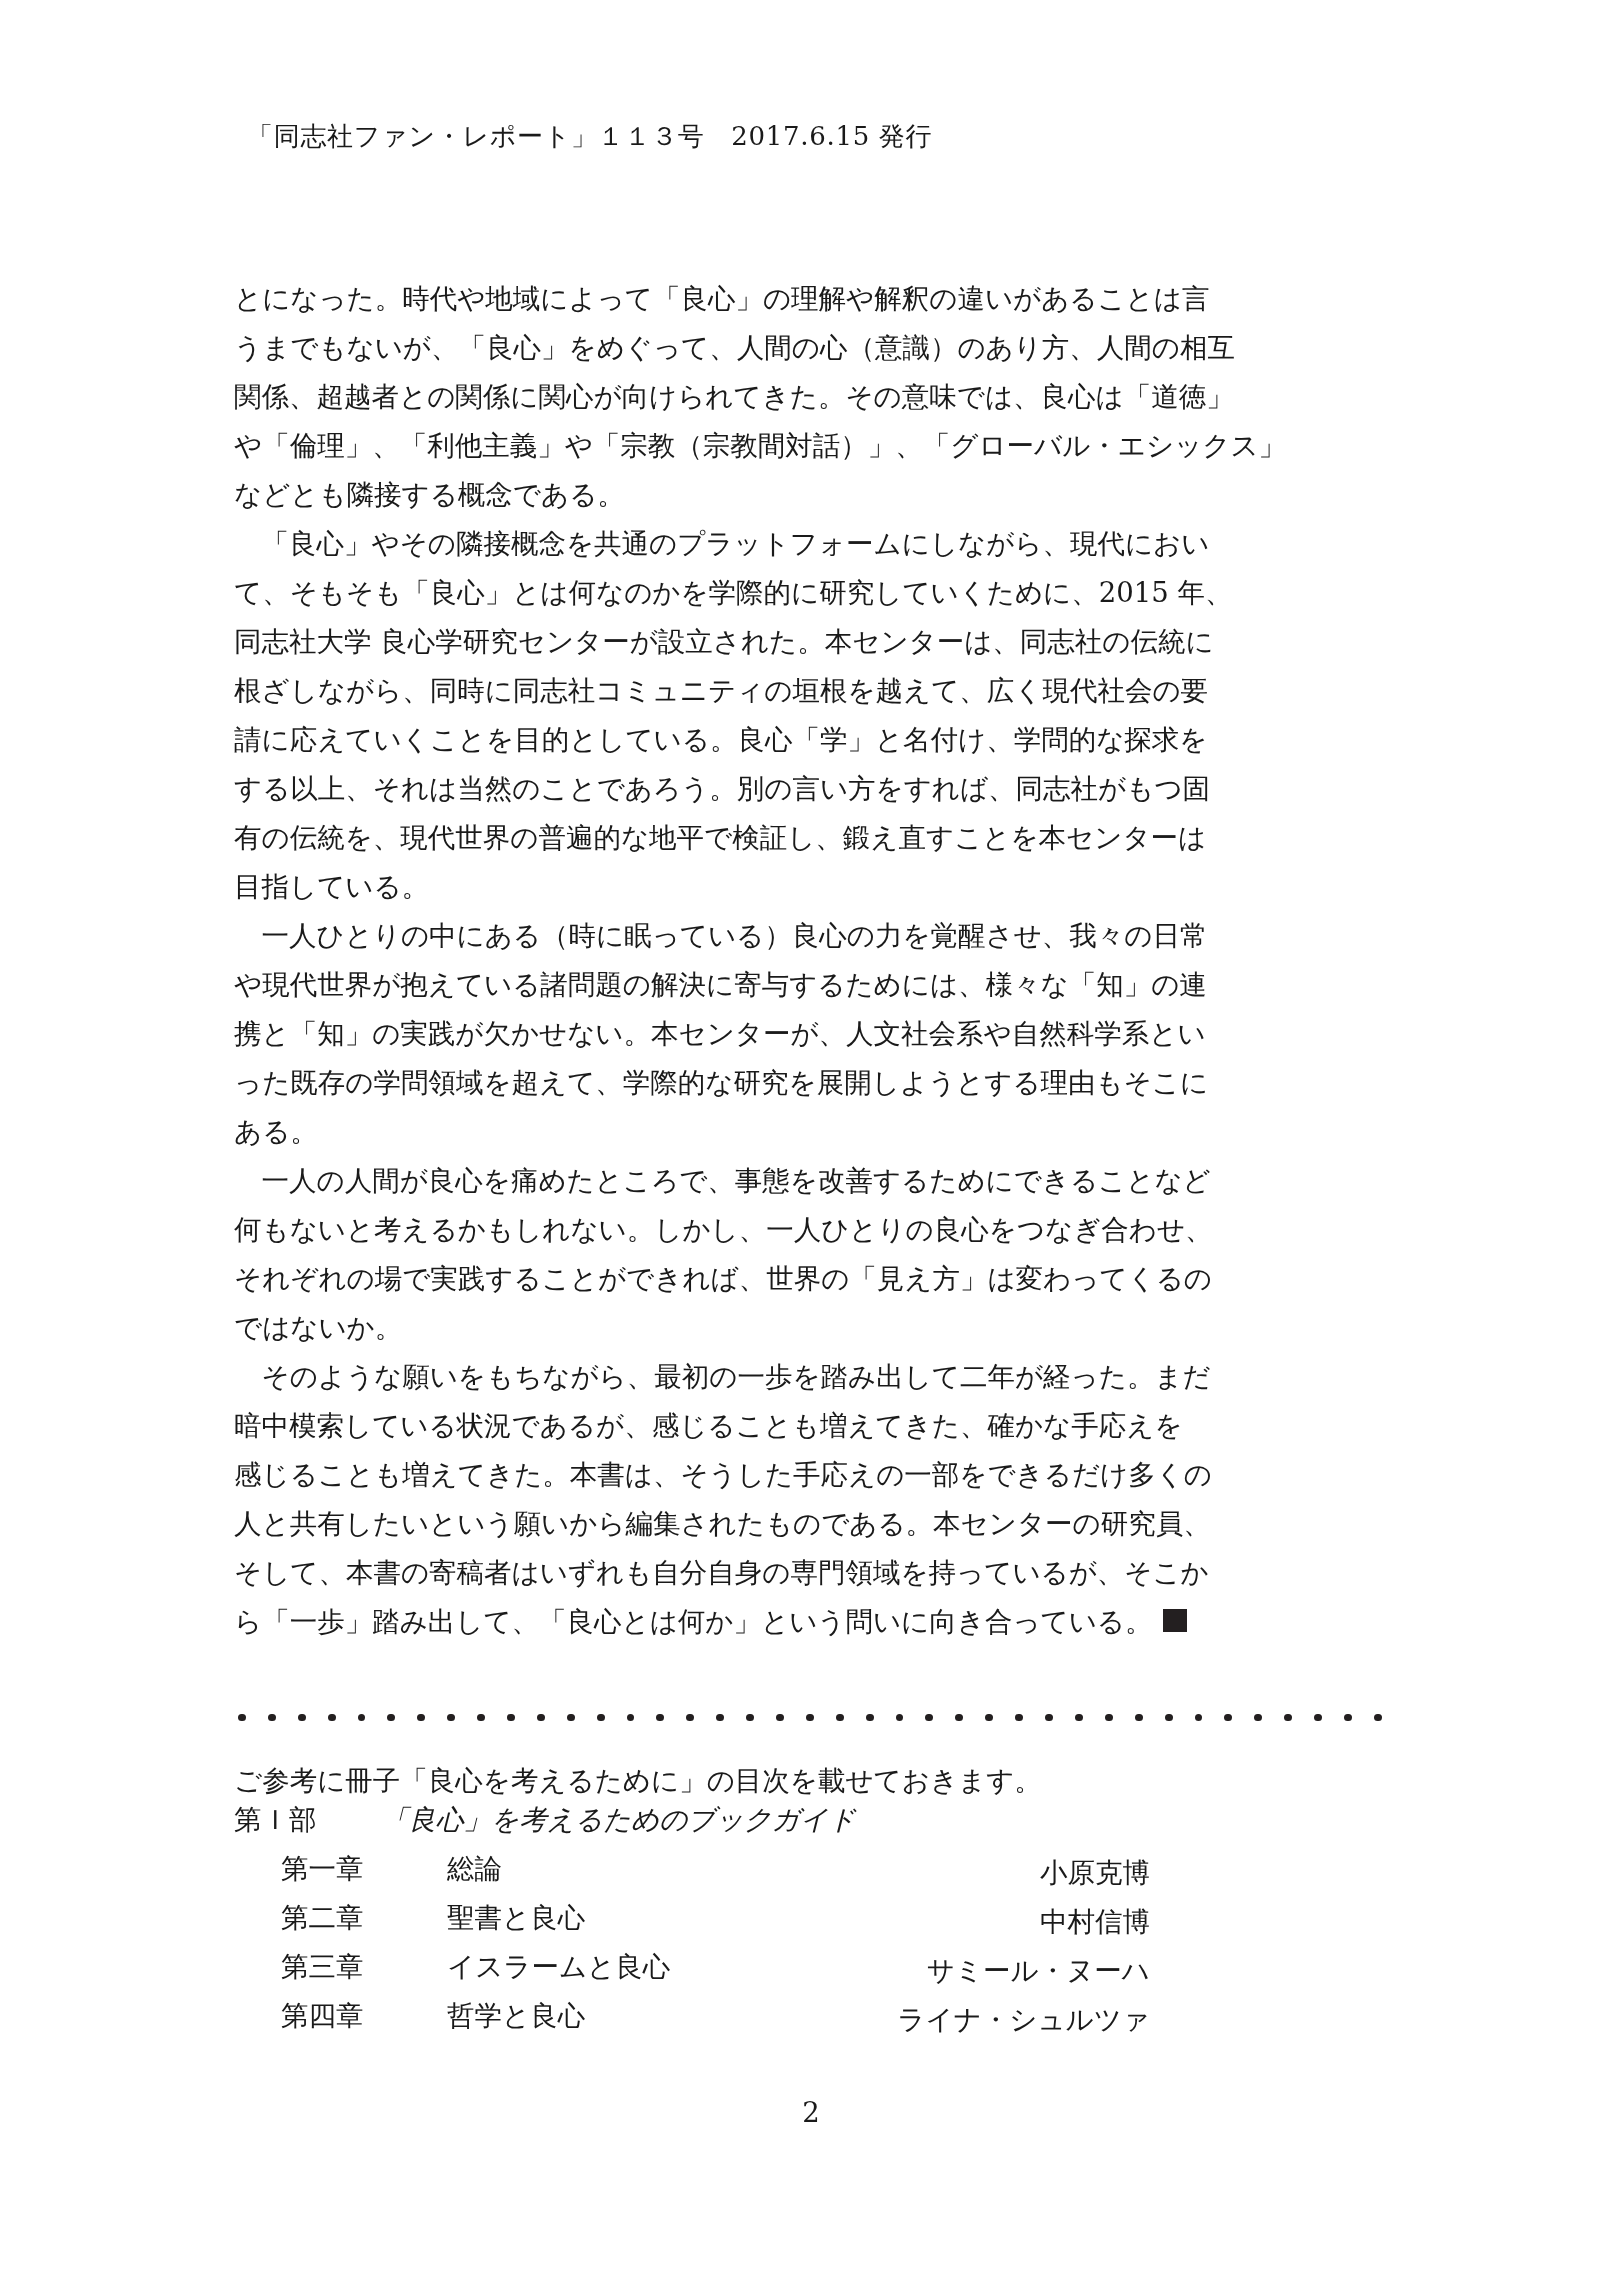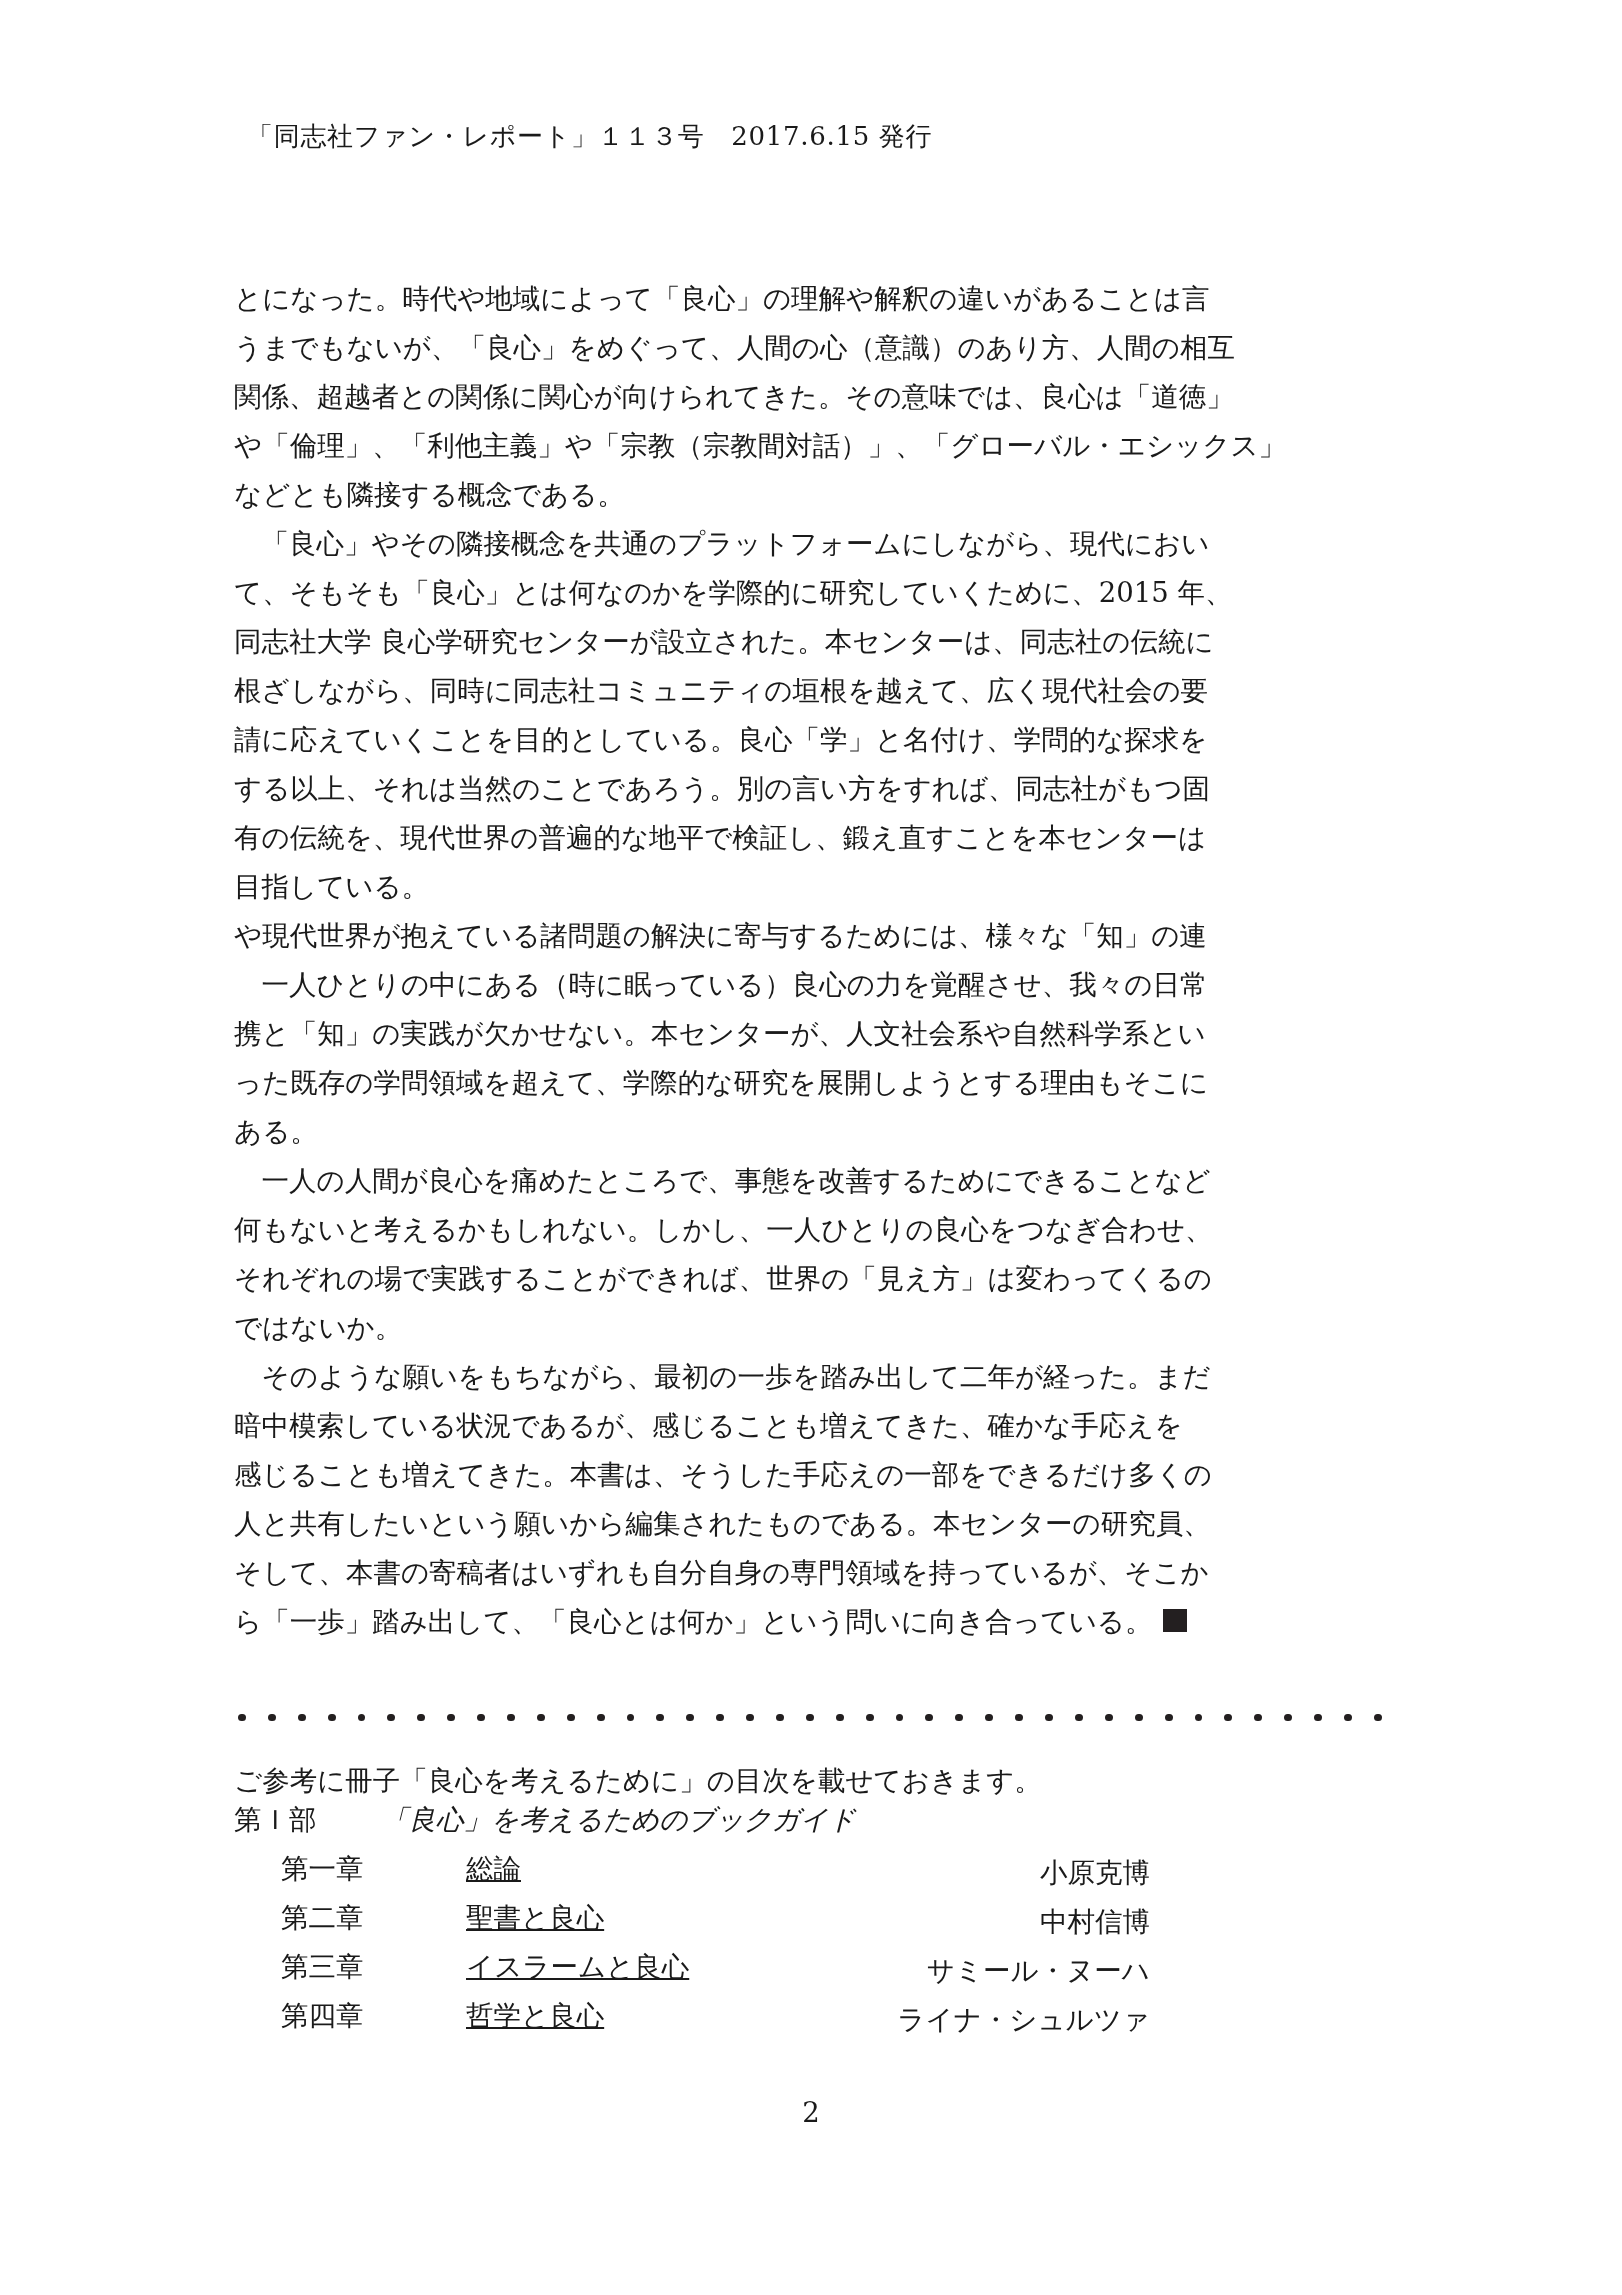--- a/index.html
+++ b/index.html
@@ -42,21 +42,21 @@
     font-size: 27.5px; line-height: 49px; white-space: nowrap;
   }
   .toc-part .part-no { position: absolute; left: 0; top: 0; }
   .toc-part .part-title { position: absolute; left: 147px; top: 0; font-style: italic; }
   .toc-rows { position: absolute; left: 0; top: 1844px; width: 1622px; }
   .toc-row {
     position: relative; height: 49px;
     font-size: 27.5px; line-height: 49px; white-space: nowrap; margin-left: 16px;
   }
   .toc-row .ch-no { position: absolute; left: 265px; top: 0; }
-  .toc-row .ch-title { position: absolute; left: 450px; top: 0; text-decoration: underline; }
+  .toc-row .ch-title { position: absolute; left: 431px; top: 0; }
   .toc-row .ch-author { position: absolute; right: 472px; top: 4px; text-align: right; }
   .page-number {
     position: absolute; left: 0; width: 1622px; top: 2094px;
     text-align: center; font-size: 27.5px; line-height: 37px;
   }
 </style>
 </head>
 <body>
 
 <div class="page-header">「同志社ファン・レポート」１１３号　2017.6.15 発行</div>
@@ -68,22 +68,22 @@
   <span class="line">や「倫理」、「利他主義」や「宗教（宗教間対話）」、「グローバル・エシックス」</span>
   <span class="line">などとも隣接する概念である。</span>
   <span class="line">　「良心」やその隣接概念を共通のプラットフォームにしながら、現代におい</span>
   <span class="line">て、そもそも「良心」とは何なのかを学際的に研究していくために、2015 年、</span>
   <span class="line">同志社大学 良心学研究センターが設立された。本センターは、同志社の伝統に</span>
   <span class="line">根ざしながら、同時に同志社コミュニティの垣根を越えて、広く現代社会の要</span>
   <span class="line">請に応えていくことを目的としている。良心「学」と名付け、学問的な探求を</span>
   <span class="line">する以上、それは当然のことであろう。別の言い方をすれば、同志社がもつ固</span>
   <span class="line">有の伝統を、現代世界の普遍的な地平で検証し、鍛え直すことを本センターは</span>
   <span class="line">目指している。</span>
+  <span class="line">　一人ひとりの中にある（時に眠っている）良心の力を覚醒させ、我々の日常</span>
   <span class="line">や現代世界が抱えている諸問題の解決に寄与するためには、様々な「知」の連</span>
-  <span class="line">　一人ひとりの中にある（時に眠っている）良心の力を覚醒させ、我々の日常</span>
   <span class="line">携と「知」の実践が欠かせない。本センターが、人文社会系や自然科学系とい</span>
   <span class="line">った既存の学問領域を超えて、学際的な研究を展開しようとする理由もそこに</span>
   <span class="line">ある。</span>
   <span class="line">　一人の人間が良心を痛めたところで、事態を改善するためにできることなど</span>
   <span class="line">何もないと考えるかもしれない。しかし、一人ひとりの良心をつなぎ合わせ、</span>
   <span class="line">それぞれの場で実践することができれば、世界の「見え方」は変わってくるの</span>
   <span class="line">ではないか。</span>
   <span class="line">　そのような願いをもちながら、最初の一歩を踏み出して二年が経った。まだ</span>
   <span class="line">暗中模索している状況であるが、感じることも増えてきた、確かな手応えを</span>
   <span class="line">感じることも増えてきた。本書は、そうした手応えの一部をできるだけ多くの</span>

